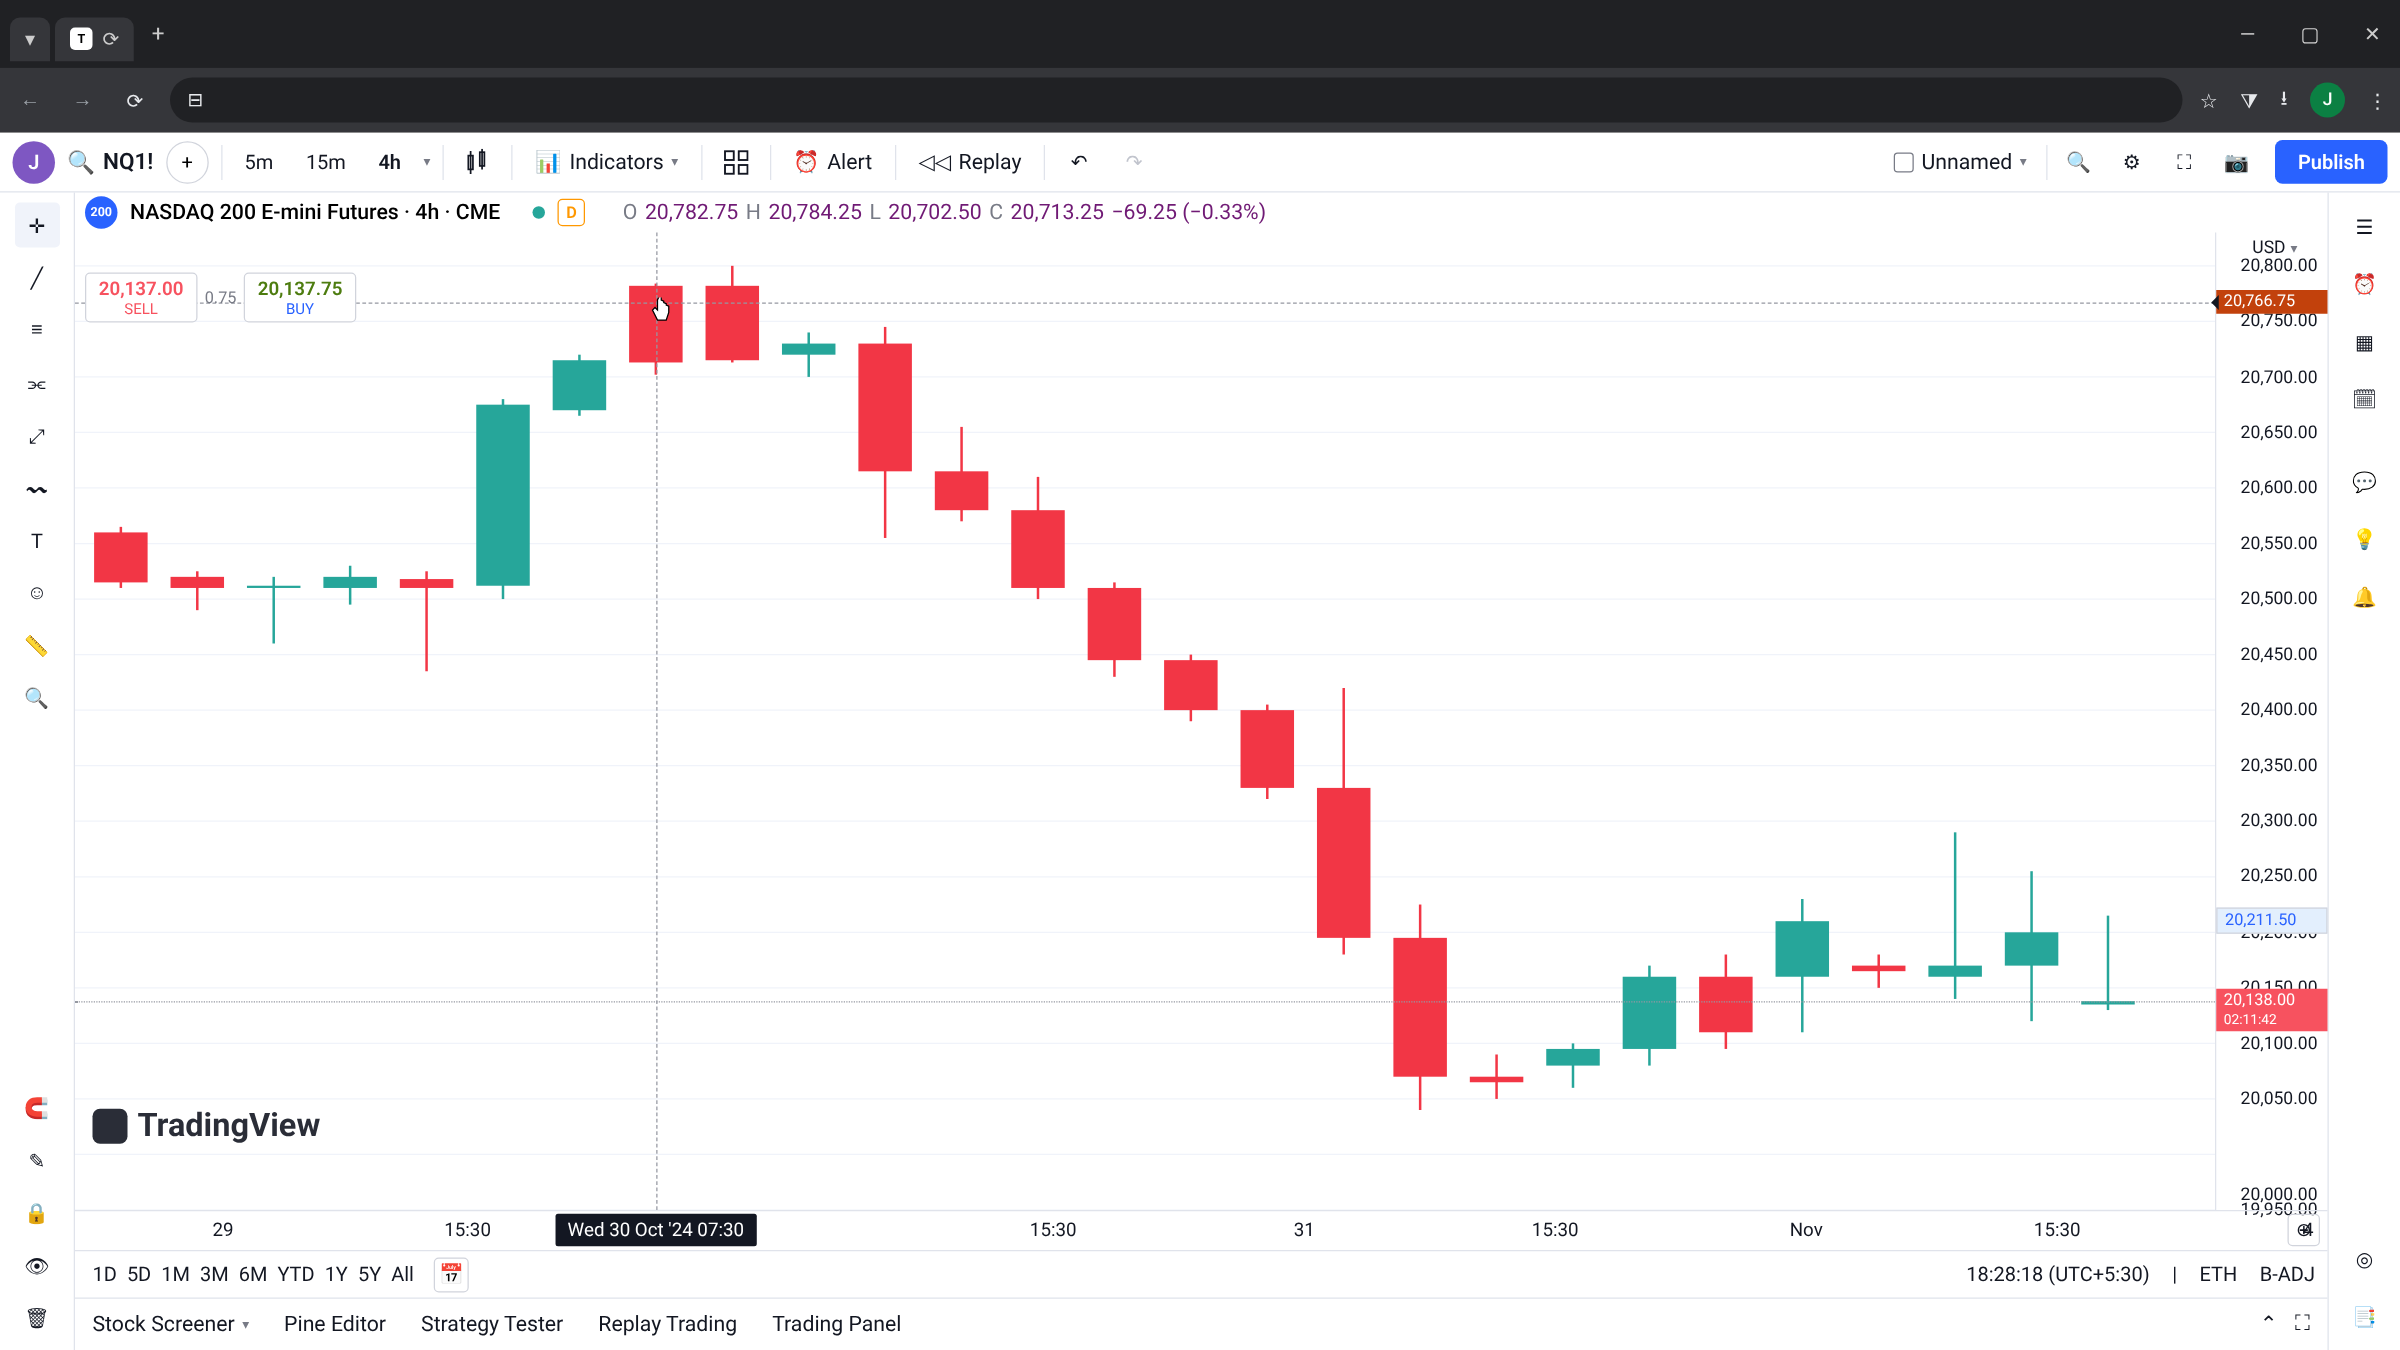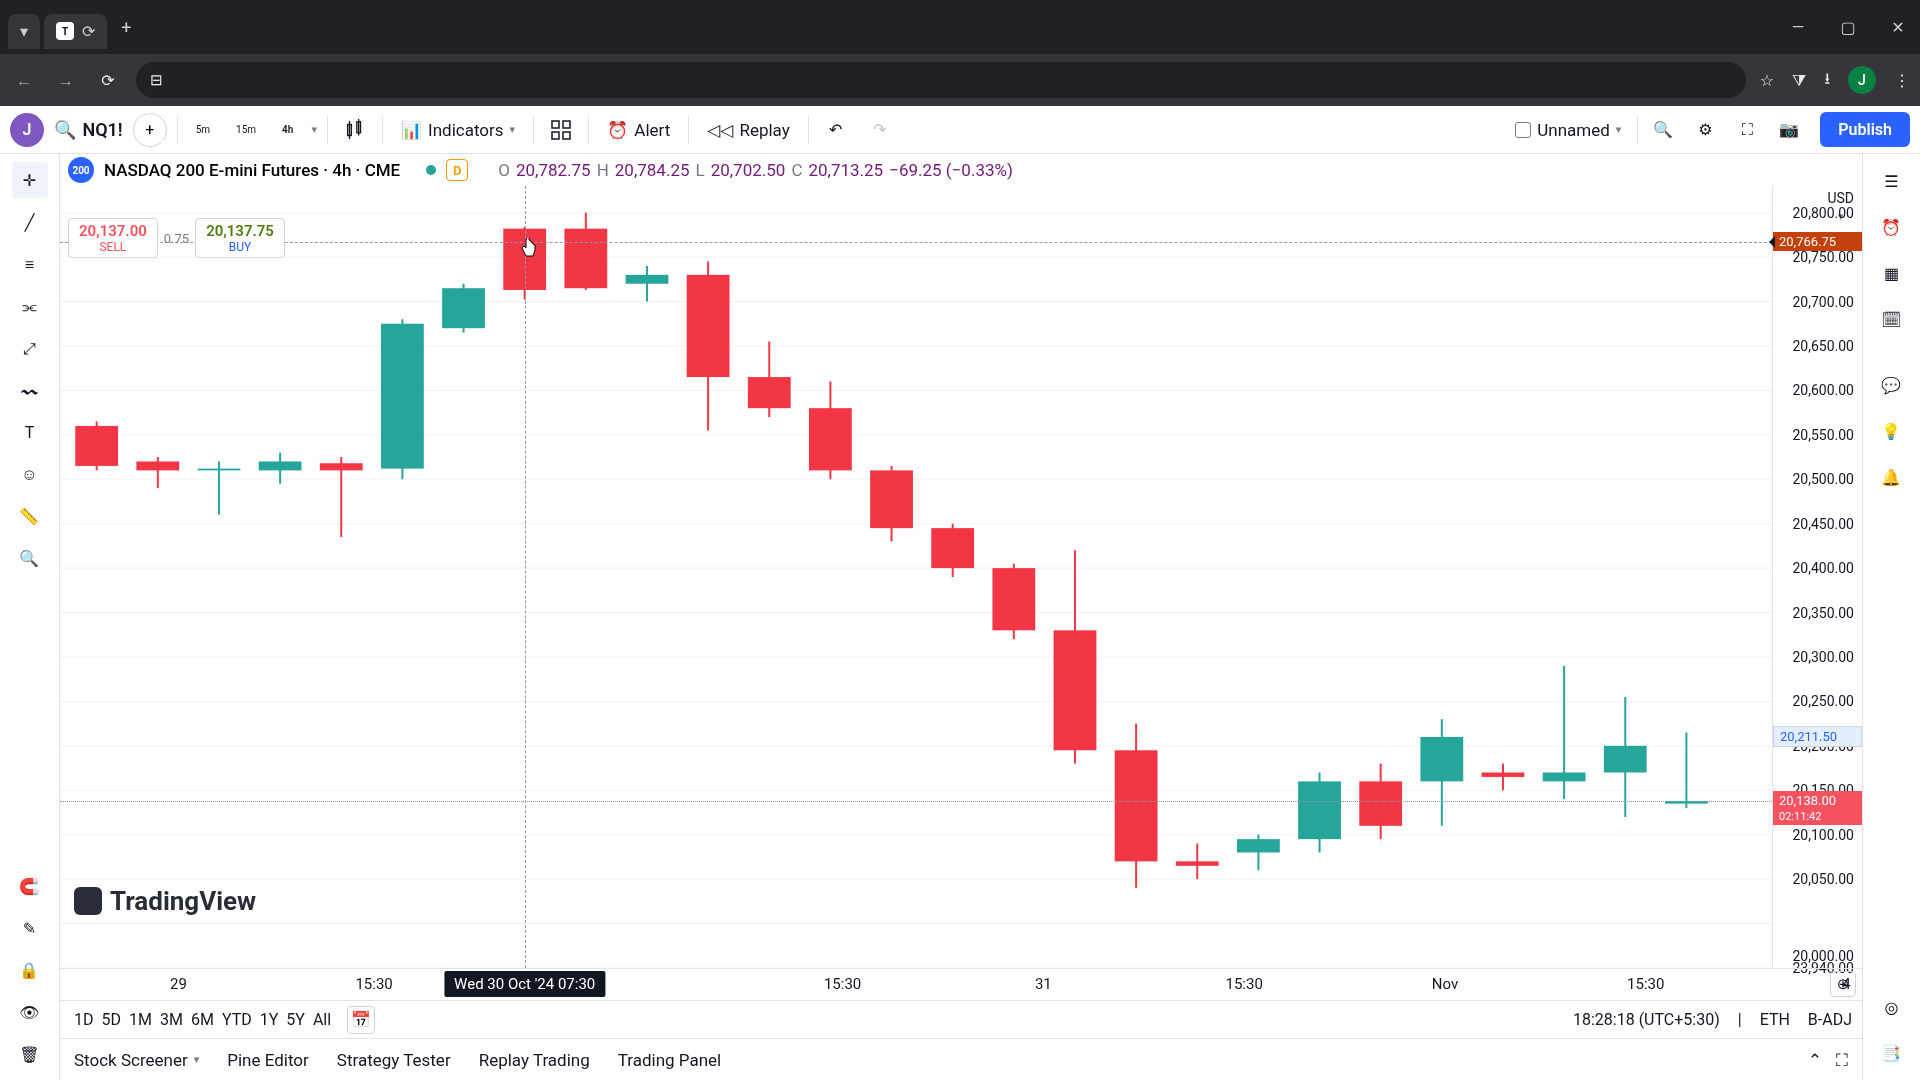--- a/index.html
+++ b/index.html
@@ -21,21 +21,21 @@
 .profile-chip { width:28px; height:28px; border-radius:50%; background:#0b8043; color:#fff; display:flex; align-items:center; justify-content:center; font-size:14px; font-weight:500; }
 
 
 .app { flex:1; background:#fff; display:flex; flex-direction:column; }
 
 
 .toolbar { height:48px; border-bottom:1px solid #e0e3eb; display:flex; align-items:center; padding:0 10px; gap:10px; }
 .avatar { width:34px; height:34px; border-radius:50%; background:#7e57c2; color:#fff; display:flex; align-items:center; justify-content:center; font-weight:600; }
 .sym-search { display:flex; align-items:center; gap:6px; font-size:18px; font-weight:600; color:#131722; cursor:pointer; }
 .plus-btn { width:34px; height:34px; border-radius:50%; border:1px solid #d1d4dc; display:flex; align-items:center; justify-content:center; cursor:pointer; }
-.tf-btn { padding:6px 8px; font-size:10px; color:#131722; cursor:pointer; border-radius:4px; }
+.tf-btn { padding:6px 8px; font-size:16px; color:#131722; cursor:pointer; border-radius:4px; }
 .tf-btn.active { color:#131722; font-weight:600; }
 .vsep { width:1px; height:28px; background:#e0e3eb; }
 .tool-item { display:flex; align-items:center; gap:6px; padding:6px 8px; cursor:pointer; color:#131722; font-size:17px; }
 .chev { font-size:11px; color:#787b86; }
 .publish-btn { background:#2962ff; color:#fff; padding:8px 18px; border-radius:6px; font-weight:600; font-size:16px; cursor:pointer; margin-left:6px; }
 .icon-btn { width:34px; height:34px; display:flex; align-items:center; justify-content:center; cursor:pointer; color:#131722; }
 
 
 .main { flex:1; display:flex; }
 .left-tools { width:60px; border-right:1px solid #e0e3eb; display:flex; flex-direction:column; align-items:center; padding:8px 0; gap:6px; }
@@ -58,21 +58,21 @@
 .ba-box.sell .side { color:#f7525f; font-size:12px; }
 .ba-box.buy .price { color:#4d7c0f; }
 .ba-box.buy .side { color:#2962ff; font-size:12px; }
 .spread { font-size:13px; color:#787b86; }
 
 .chart-wrap { flex:1; position:relative; }
 .chart-area { position:absolute; inset:0; }
 .chart-svg { width:100%; height:100%; }
 
 .y-axis { width:90px; border-left:1px solid #e0e3eb; position:relative; font-size:14px; color:#131722; }
-.y-axis .currency { position:absolute; top:4px; right:8px; display:flex; align-items:center; gap:4px; font-size:14px; cursor:pointer;flex-direction:column; }
+.y-axis .currency { position:absolute; top:4px; right:24px; display:flex; align-items:center; gap:4px; font-size:14px; cursor:pointer; }
 .y-tick { position:absolute; right:8px; transform:translateY(-50%); }
 .y-marker { position:absolute; right:0; left:0; padding:2px 6px; font-size:13px; color:#fff; text-align:left; }
 .y-marker.crosshair { background:#c2410c; }
 .y-marker.crosshair::before { content:''; position:absolute; left:-10px; top:50%; transform:translateY(-50%); border:6px solid transparent; border-right-color:#131722; }
 .y-marker.last { background:#f7525f; }
 .y-marker.blue { background:#2962ff; border:1px solid #d1d4dc; color:#2962ff; background:#e3effd; }
 
 .x-axis { height:32px; border-top:1px solid #e0e3eb; position:relative; font-size:15px; color:#131722; }
 .x-tick { position:absolute; top:6px; transform:translateX(-50%); }
 .x-tooltip { position:absolute; top:2px; background:#131722; color:#fff; padding:4px 10px; font-size:15px; border-radius:2px; transform:translateX(-50%); white-space:nowrap; }
@@ -367,21 +367,21 @@
             <div class="y-tick" style="top: 337.682px;">20,450.00</div>
             <div class="y-tick" style="top: 382.114px;">20,400.00</div>
             <div class="y-tick" style="top: 426.545px;">20,350.00</div>
             <div class="y-tick" style="top: 470.977px;">20,300.00</div>
             <div class="y-tick" style="top: 515.409px;">20,250.00</div>
             <div class="y-tick" style="top: 559.841px;">20,200.00</div>
             <div class="y-tick" style="top: 604.273px;">20,150.00</div>
             <div class="y-tick" style="top: 648.705px;">20,100.00</div>
             <div class="y-tick" style="top: 693.136px;">20,050.00</div>
             <div class="y-tick" style="top: 770px; margin-left: 46px;">20,000.00</div>
-            <div class="y-tick" style="top: 782px;">23,940.00</div>
+            <div class="y-tick" style="top: 782px;">19,950.00</div>
             <div class="y-marker crosshair" style="top: 46.2062px;">20,766.75</div>
             <div class="y-marker blue" style="top: 539.622px;">20,211.50</div>
             <div class="y-marker last" style="top: 604.936px;">20,138.00<br><span style="font-size:11px;">02:11:42</span></div>
           </div>
       </div>
 
       <div class="x-axis" id="x-axis">
         <div class="goto">⊕</div>
       <div class="x-tick" style="left: 118.417px;">29</div>
           <div class="x-tick" style="left: 314.063px;">15:30</div>

